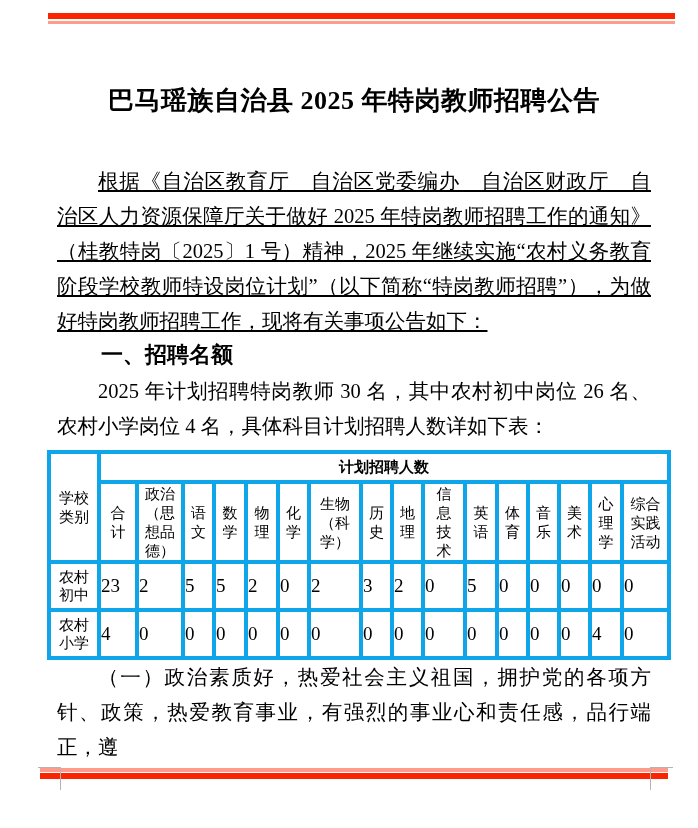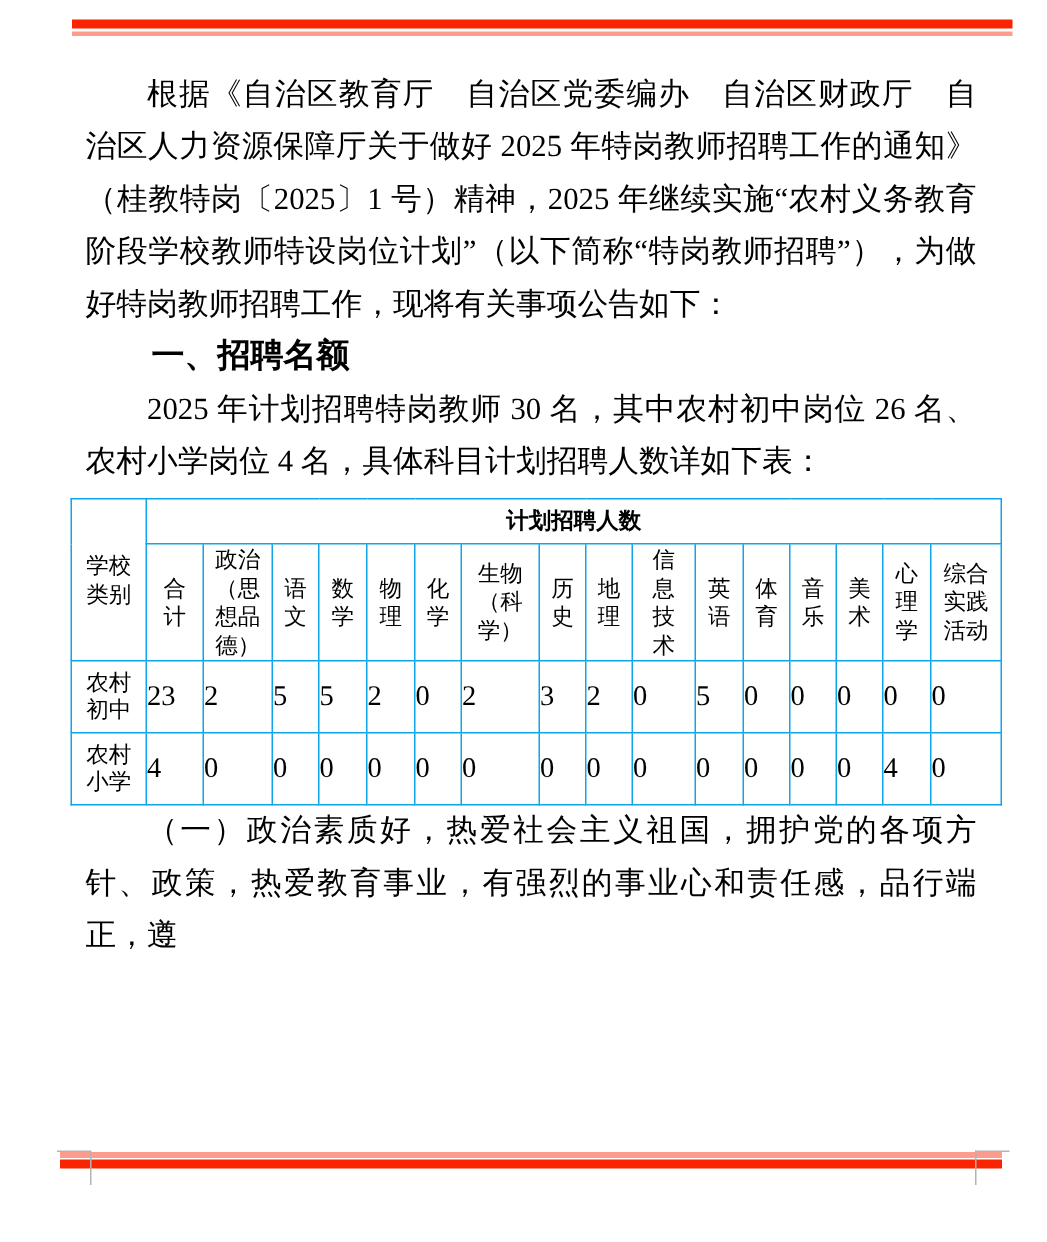--- a/index.html
+++ b/index.html
@@ -28,33 +28,33 @@
   .content { position:absolute; left:57px; top:0; width:594px; }
 
   .doc-title {
     margin-top:84px; font-size:26px; font-weight:bold;
     line-height:34px; text-align:center; letter-spacing:0.5px;
   }
   .para {
     font-size:20.5px; line-height:35px; text-align:justify;
     text-justify:inter-ideograph; text-indent:2em;
   }
-  .p1 { margin-top:46px; }
+  .p1 { margin-top:46px;text-decoration:underline; }
   .heading {
     font-family:Liberation Mono, monospace;
     font-weight:bold; font-size:22px; line-height:35px; text-indent:2em;
   }
 
   table.recruit {
     border-collapse:collapse; table-layout:fixed;
     width:620px; margin:6px 0 0 -10px;
     font-family:"Liberation Sans","DejaVu Sans",sans-serif;
   }
   table.recruit th, table.recruit td {
-    border:1px solid #0ea5e9; vertical-align:middle; padding:0;
+    border:4px solid #0ea5e9; vertical-align:middle; padding:0;
   }
   th.group-h { height:30px; font-size:15px; font-weight:bold; }
   th.corner-h, tr.sub-h th, th.row-label {
     font-size:15px; font-weight:normal; line-height:19px; white-space:pre-line;
   }
   tr.sub-h th { height:78px; }
   th.row-label { line-height:18px; }
   td.num {
     font-family:"Liberation Serif","DejaVu Serif",serif;
     font-size:19px; height:48px; font-weight:normal;
@@ -66,20 +66,21 @@
 
 <div class="page">
 
   <div class="top-bar">
     <div class="bar-thick"></div>
     <div class="bar-gap"></div>
     <div class="bar-thin"></div>
   </div>
 
   <div class="content">
+    <div class="doc-title">巴马瑶族自治县 2025 年特岗教师招聘公告</div>
 
     <p class="para p1">根据《自治区教育厅　自治区党委编办　自治区财政厅　自治区人力资源保障厅关于做好 2025 年特岗教师招聘工作的通知》（桂教特岗〔2025〕1 号）精神，2025 年继续实施“农村义务教育阶段学校教师特设岗位计划”（以下简称“特岗教师招聘”），为做好特岗教师招聘工作，现将有关事项公告如下：</p>
 
     <div class="heading">一、招聘名额</div>
 
     <p class="para">2025 年计划招聘特岗教师 30 名，其中农村初中岗位 26 名、农村小学岗位 4 名，具体科目计划招聘人数详如下表：</p>
 
     <table class="recruit">
       <colgroup>
           <col style="width: 50px;">

